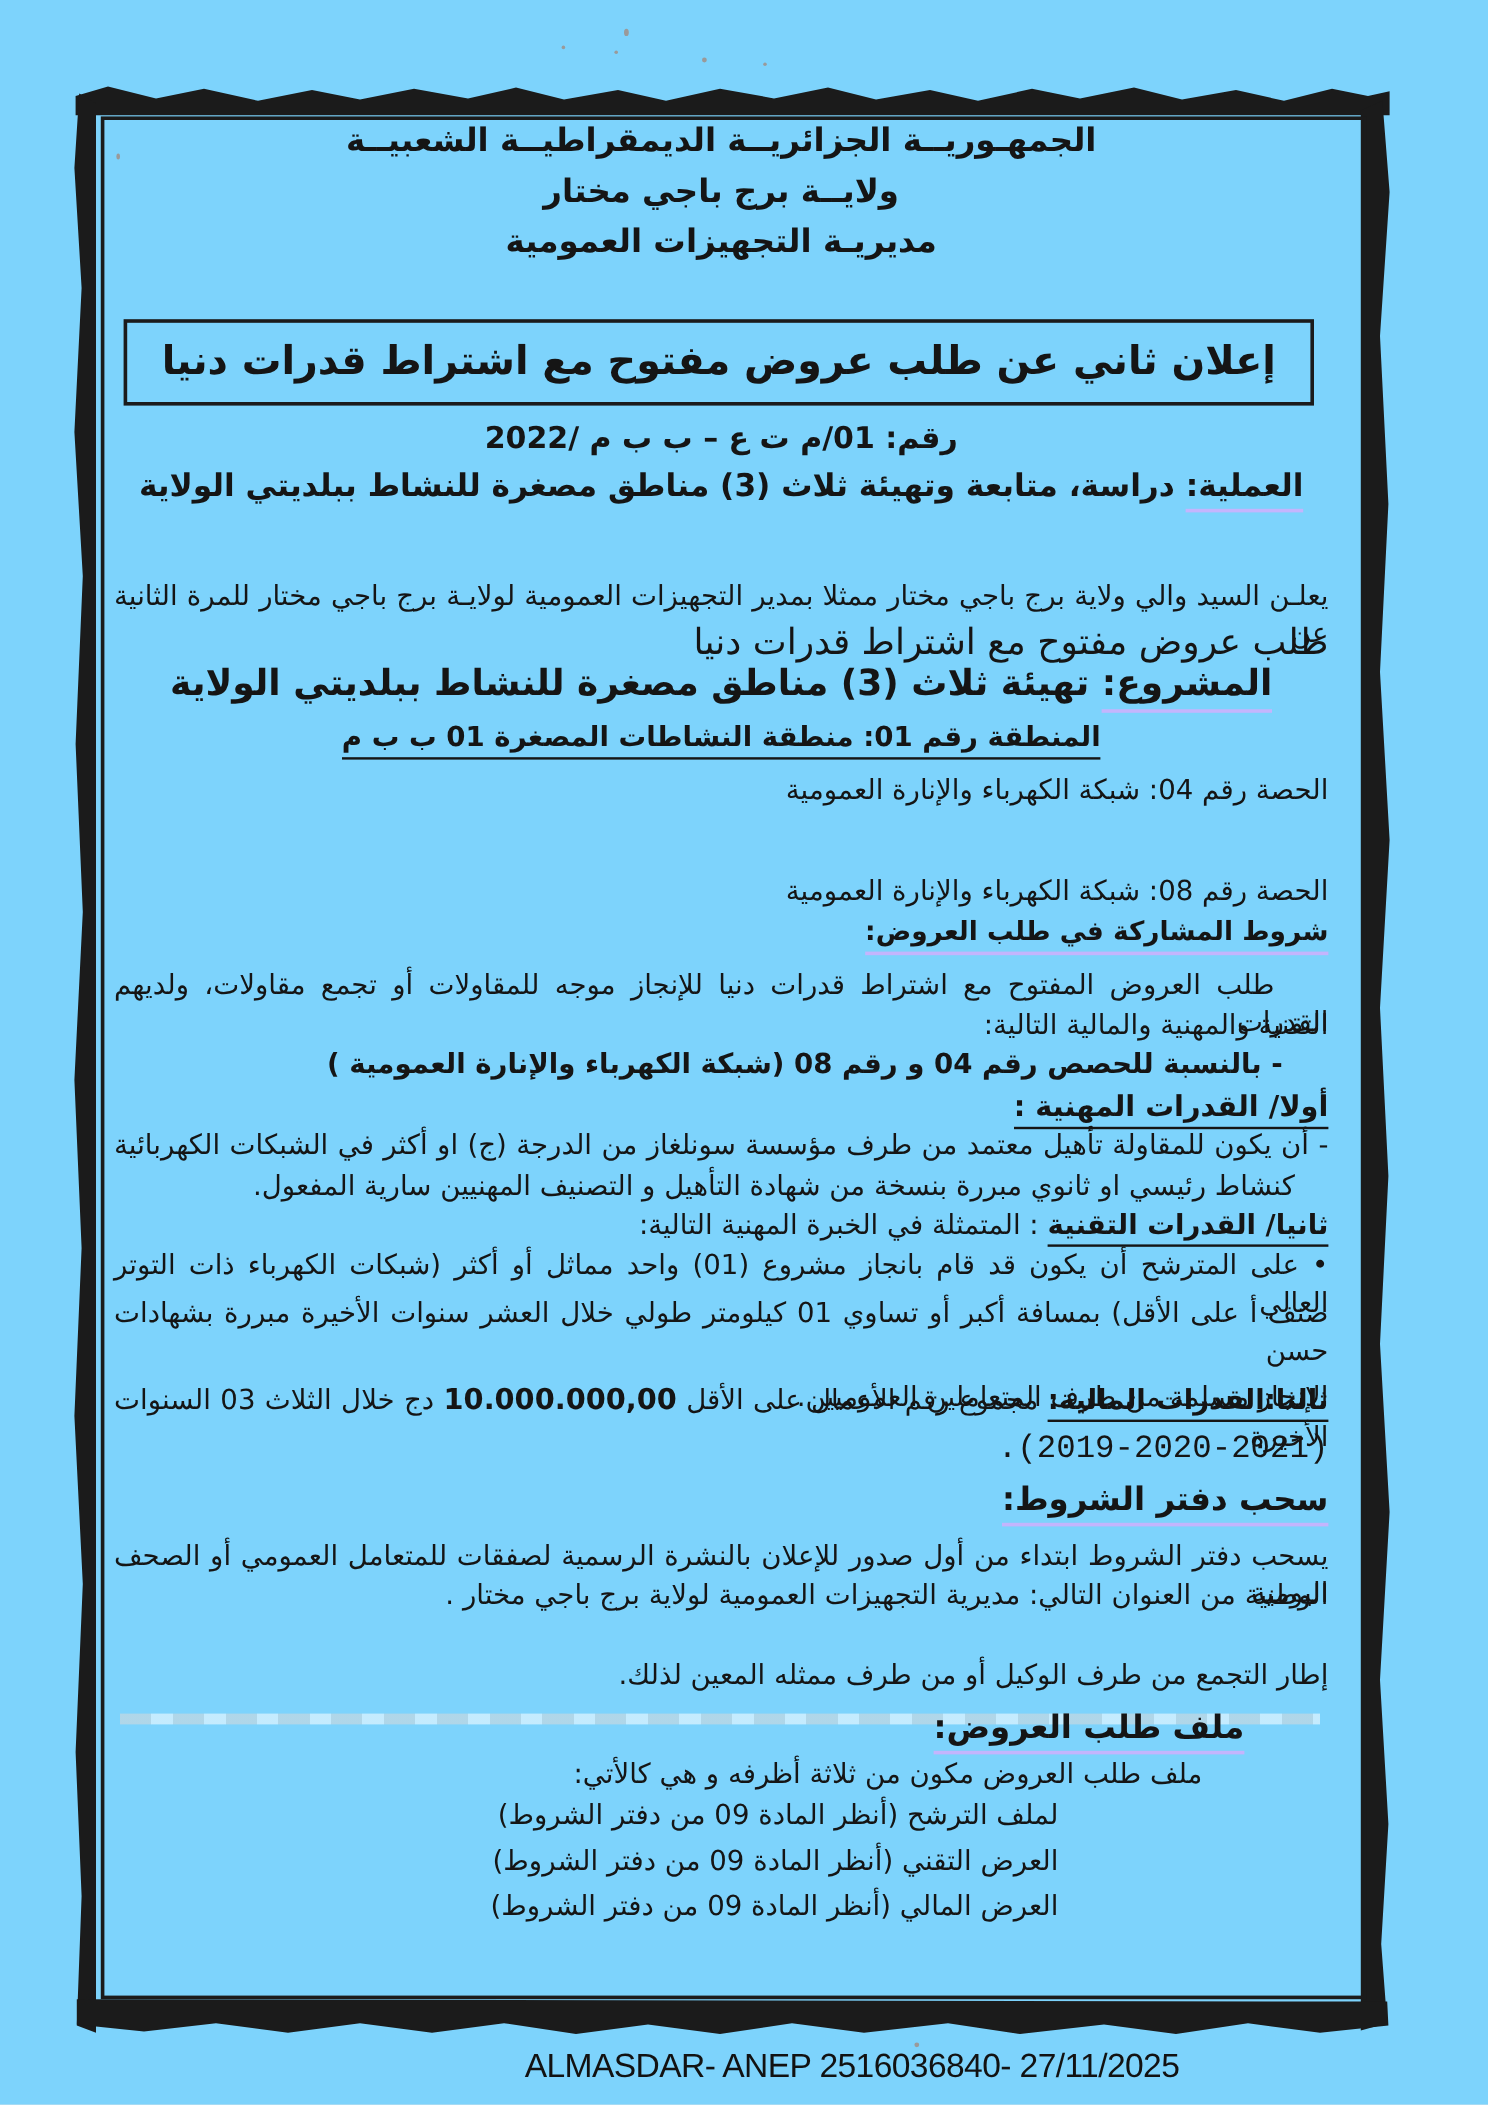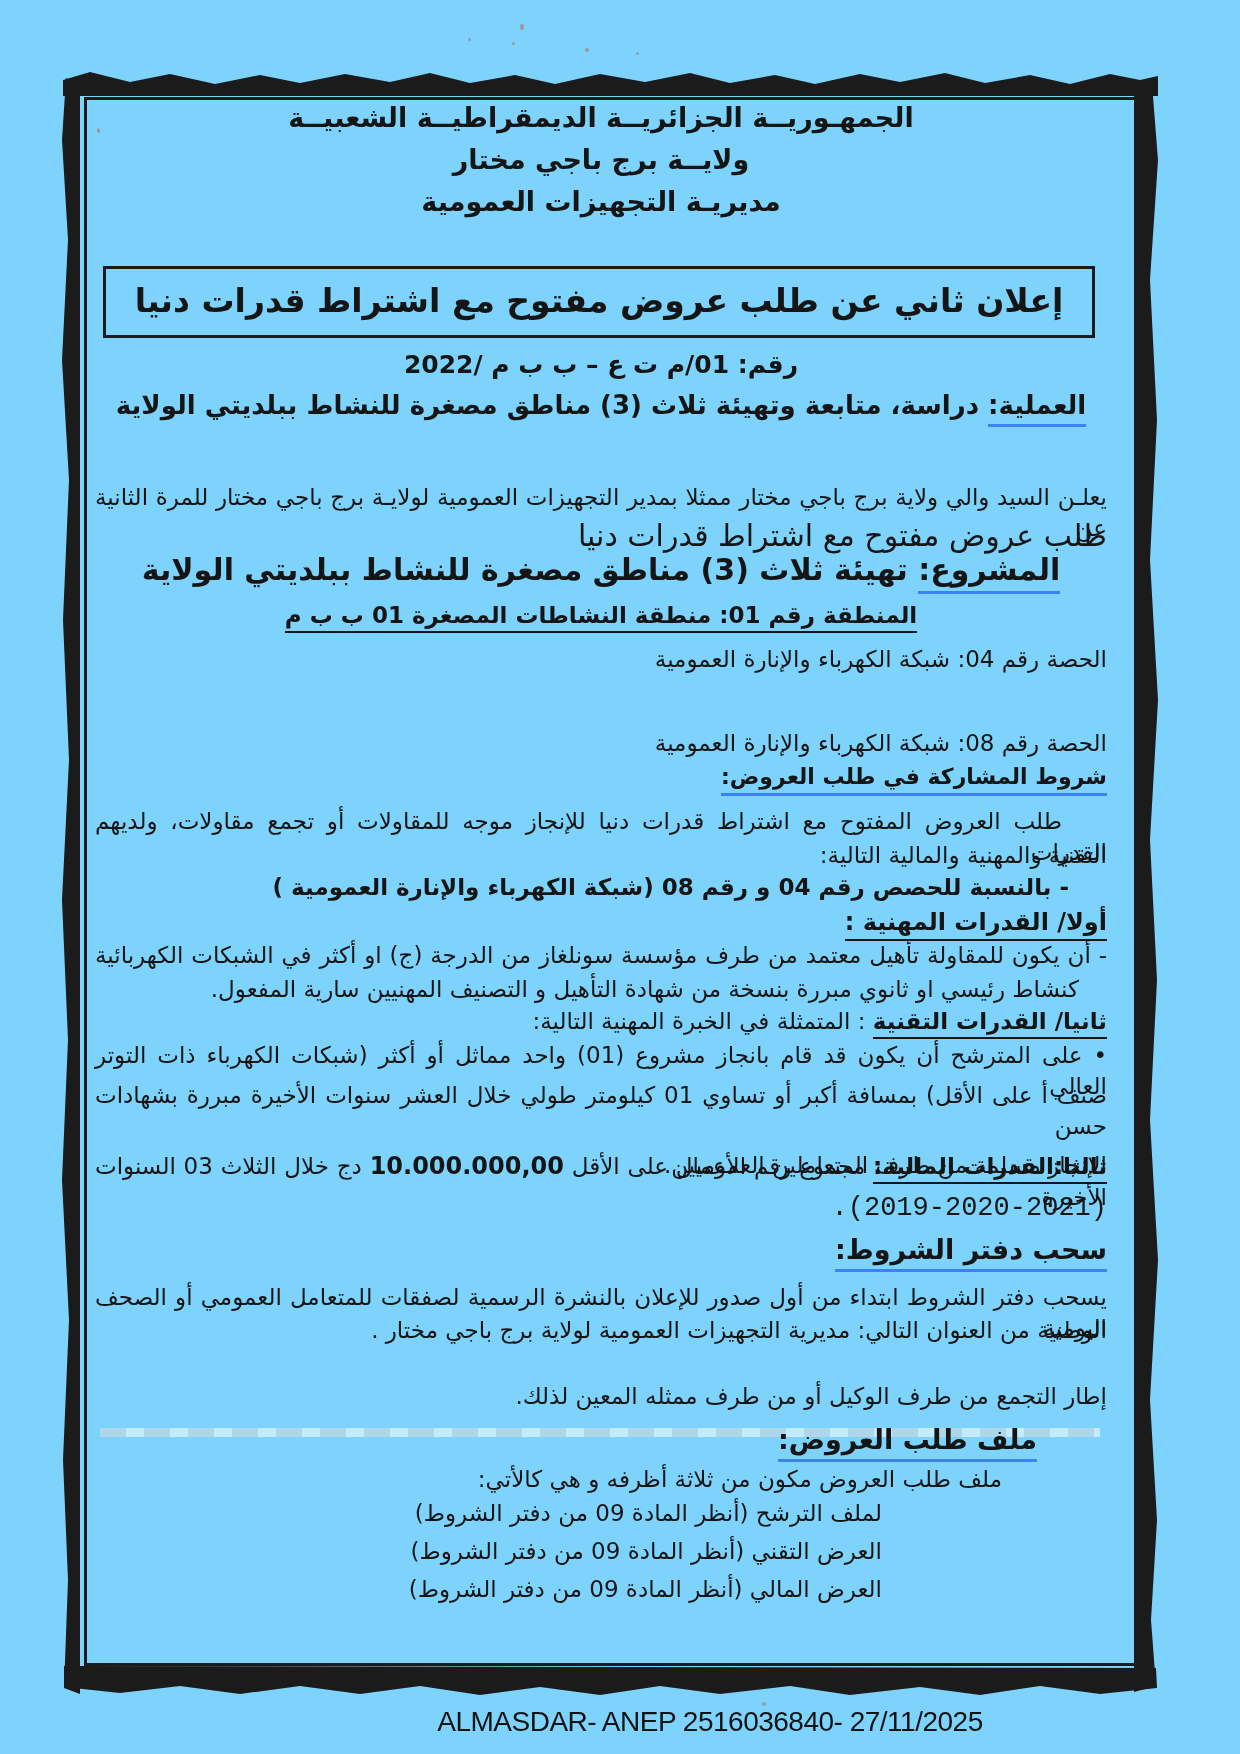--- a/index.html
+++ b/index.html
@@ -8,21 +8,21 @@
   .frame-svg{position:absolute;left:0;top:0;}
   .inner-line{position:absolute;left:84px;top:97px;width:1049px;height:1563px;
               border:3px solid #1b1b1b;}
   .ln{position:absolute;left:95px;width:1012px;direction:rtl;unicode-bidi:embed;
       color:#151515;line-height:1.35;}
   .ctr{text-align:center;}
   .rgt{text-align:right;}
   .jl{text-align:justify;text-align-last:justify;}
   .b{font-weight:700;}
   .u2{border-bottom:2px solid #151515;padding-bottom:3px;}
-  .u3{border-bottom:3px solid #3b82f6;padding-bottom:4px;}
+  .u3{border-bottom:3px solid #c4b5fd;padding-bottom:4px;}
   .title-box{position:absolute;left:103px;top:266px;width:986px;height:66px;
              border:3px solid #1b1b1b;text-align:center;direction:rtl;
              font-size:33px;font-weight:700;line-height:64px;}
   .streak{position:absolute;left:100px;top:1428px;width:1000px;height:9px;opacity:.55;
           background:repeating-linear-gradient(90deg,#d9d9d9 0 26px,#ffffff 26px 44px);}
   .speck{position:absolute;background:#9a9a9a;border-radius:50%;}
   .footer{position:absolute;left:90px;top:1706px;width:1240px;text-align:center;
           direction:ltr;font-family:"Liberation Sans",sans-serif;font-size:28px;
           letter-spacing:-0.5px;color:#121212;}
 </style>

